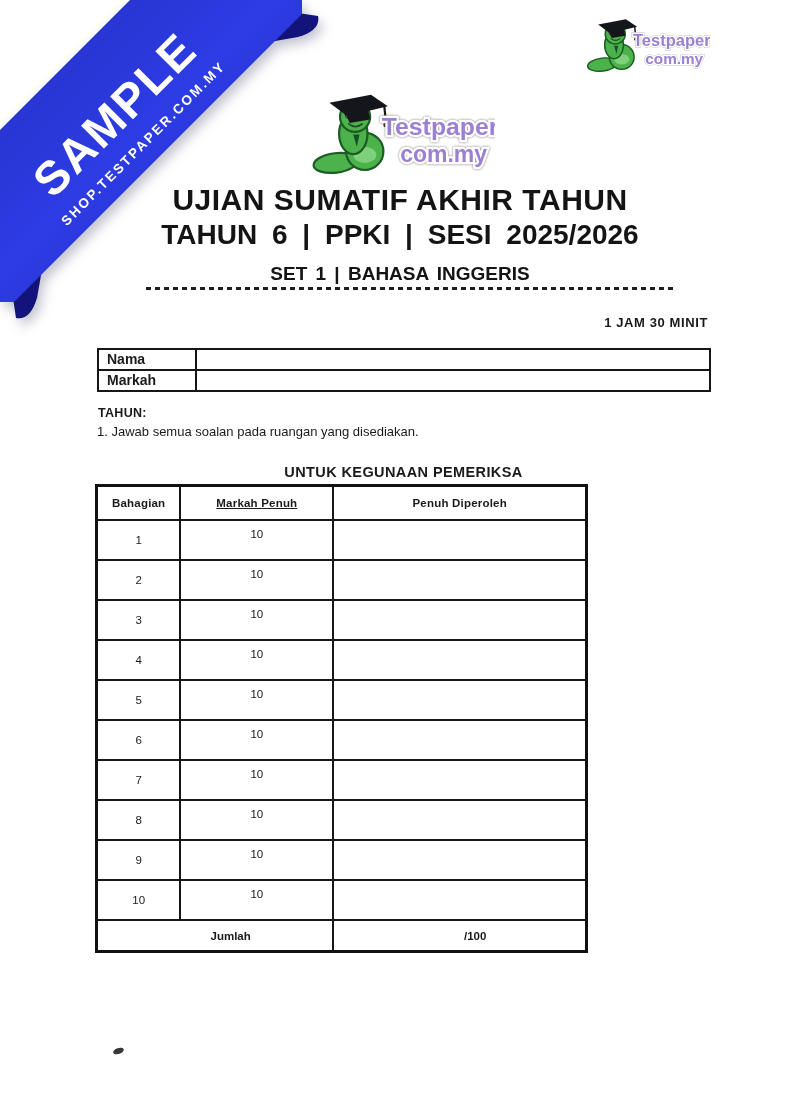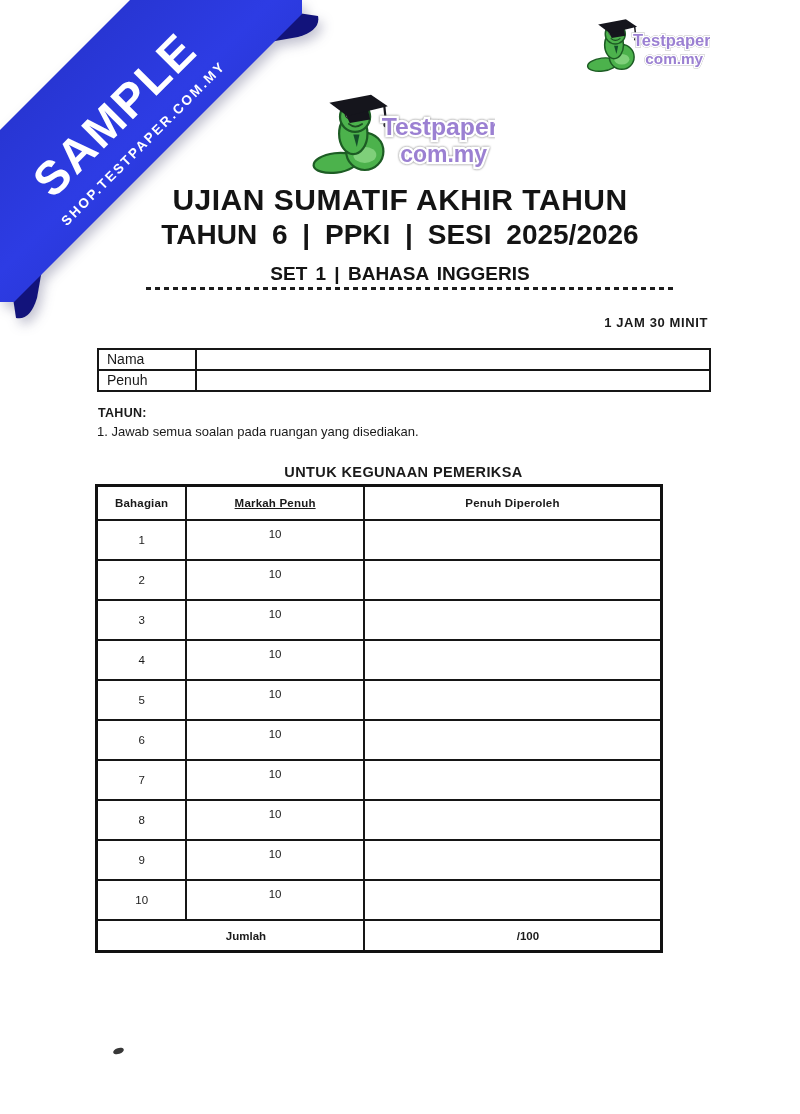--- a/index.html
+++ b/index.html
@@ -22,31 +22,31 @@
   .title-3{top:263px;font-size:19px;word-spacing:3px;}
   .dash-sep{position:absolute;left:146px;top:287px;width:528px;height:3px;
             background:repeating-linear-gradient(90deg,#1d1d1d 0 5px,transparent 5px 9px);}
   .duration{position:absolute;left:95px;top:315px;width:613px;text-align:right;
             font-weight:bold;font-size:13px;letter-spacing:.6px;}
 
   
   .info-table{position:absolute;left:97px;top:348px;width:614px;border-collapse:collapse;}
   .info-table td{border:2px solid #161616;height:19px;padding:0 0 0 8px;
                  font-size:14px;line-height:19px;}
-  .info-table td.lbl{width:88px;font-weight:normal;margin-left:47px;}
+  .info-table td.lbl{width:88px;font-weight:bold;margin-left:47px;}
   .info-table td.val{background:#fff;}
 
   
   .arahan-head{position:absolute;left:98px;top:406px;font-size:12.5px;font-weight:bold;letter-spacing:.3px;}
   .arahan-item{position:absolute;left:97px;top:424px;font-size:13px;}
 
   
   .exam-title{position:absolute;left:95px;top:464px;width:617px;text-align:center;
               font-size:14.5px;font-weight:bold;letter-spacing:.4px;}
-  .exam-table{position:absolute;left:95px;top:484px;width:568px;border-collapse:collapse;
+  .exam-table{position:absolute;left:95px;top:484px;width:493px;border-collapse:collapse;
               border:3px solid #111;}
   .exam-table td,.exam-table th{border:2px solid #161616;font-size:11.5px;text-align:center;}
   .exam-table th{height:30px;font-weight:bold;letter-spacing:.2px;}
   .exam-table .c-bah{width:90px;}
   .exam-table .c-mp{width:193px;text-decoration:underline;}
   .exam-table .c-md{width:328px;}
   .exam-table td.num{height:36px;vertical-align:middle;}
   .exam-table td.mp{vertical-align:top;padding-top:7px;}
   .exam-table tr.footer td{height:27px;font-weight:bold;padding-left:32px;}
 
@@ -127,21 +127,21 @@
 
   <div class="duration">1 JAM 30 MINIT</div>
 
   <table class="info-table">
     <tbody>
         <tr>
       <td class="lbl">Nama</td>
       <td class="val"></td>
     </tr>
     <tr>
-      <td class="lbl">Penuh</td>
+      <td class="lbl">Markah</td>
       <td class="val"></td>
     </tr>
   </tbody>
     </table>
 
   <div class="arahan-head">TAHUN:</div>
   <div class="arahan-item">1. Jawab semua soalan pada ruangan yang disediakan.</div>
 
   <div class="exam-title">UNTUK KEGUNAAN PEMERIKSA</div>
   <table class="exam-table">

